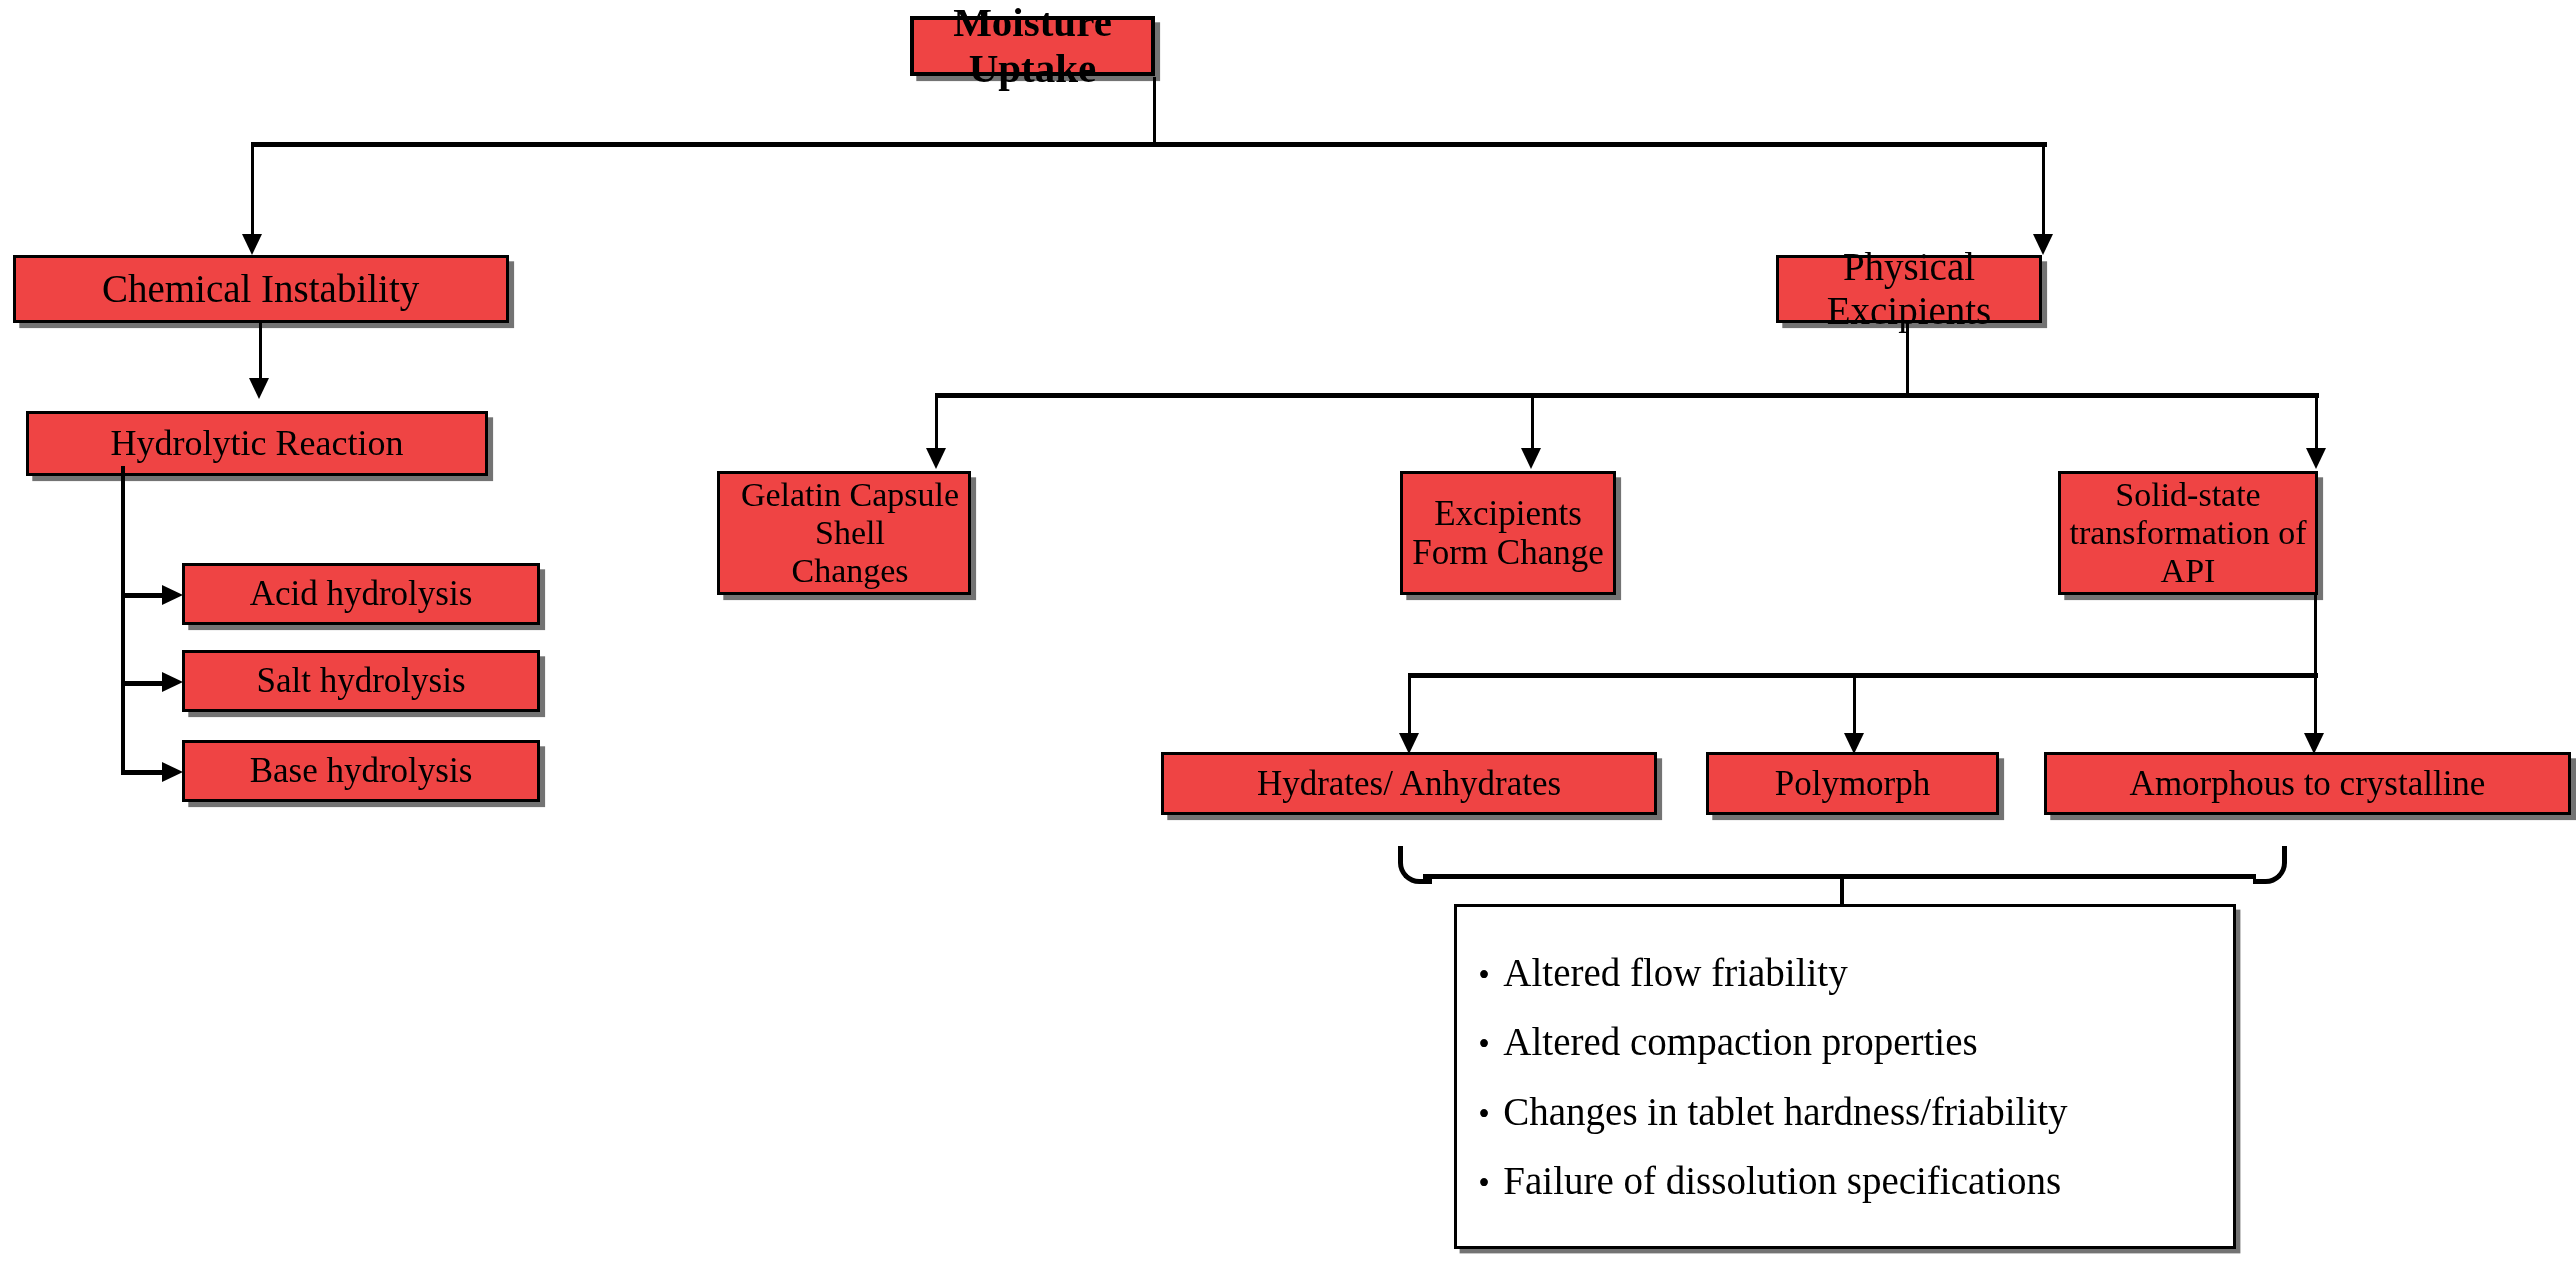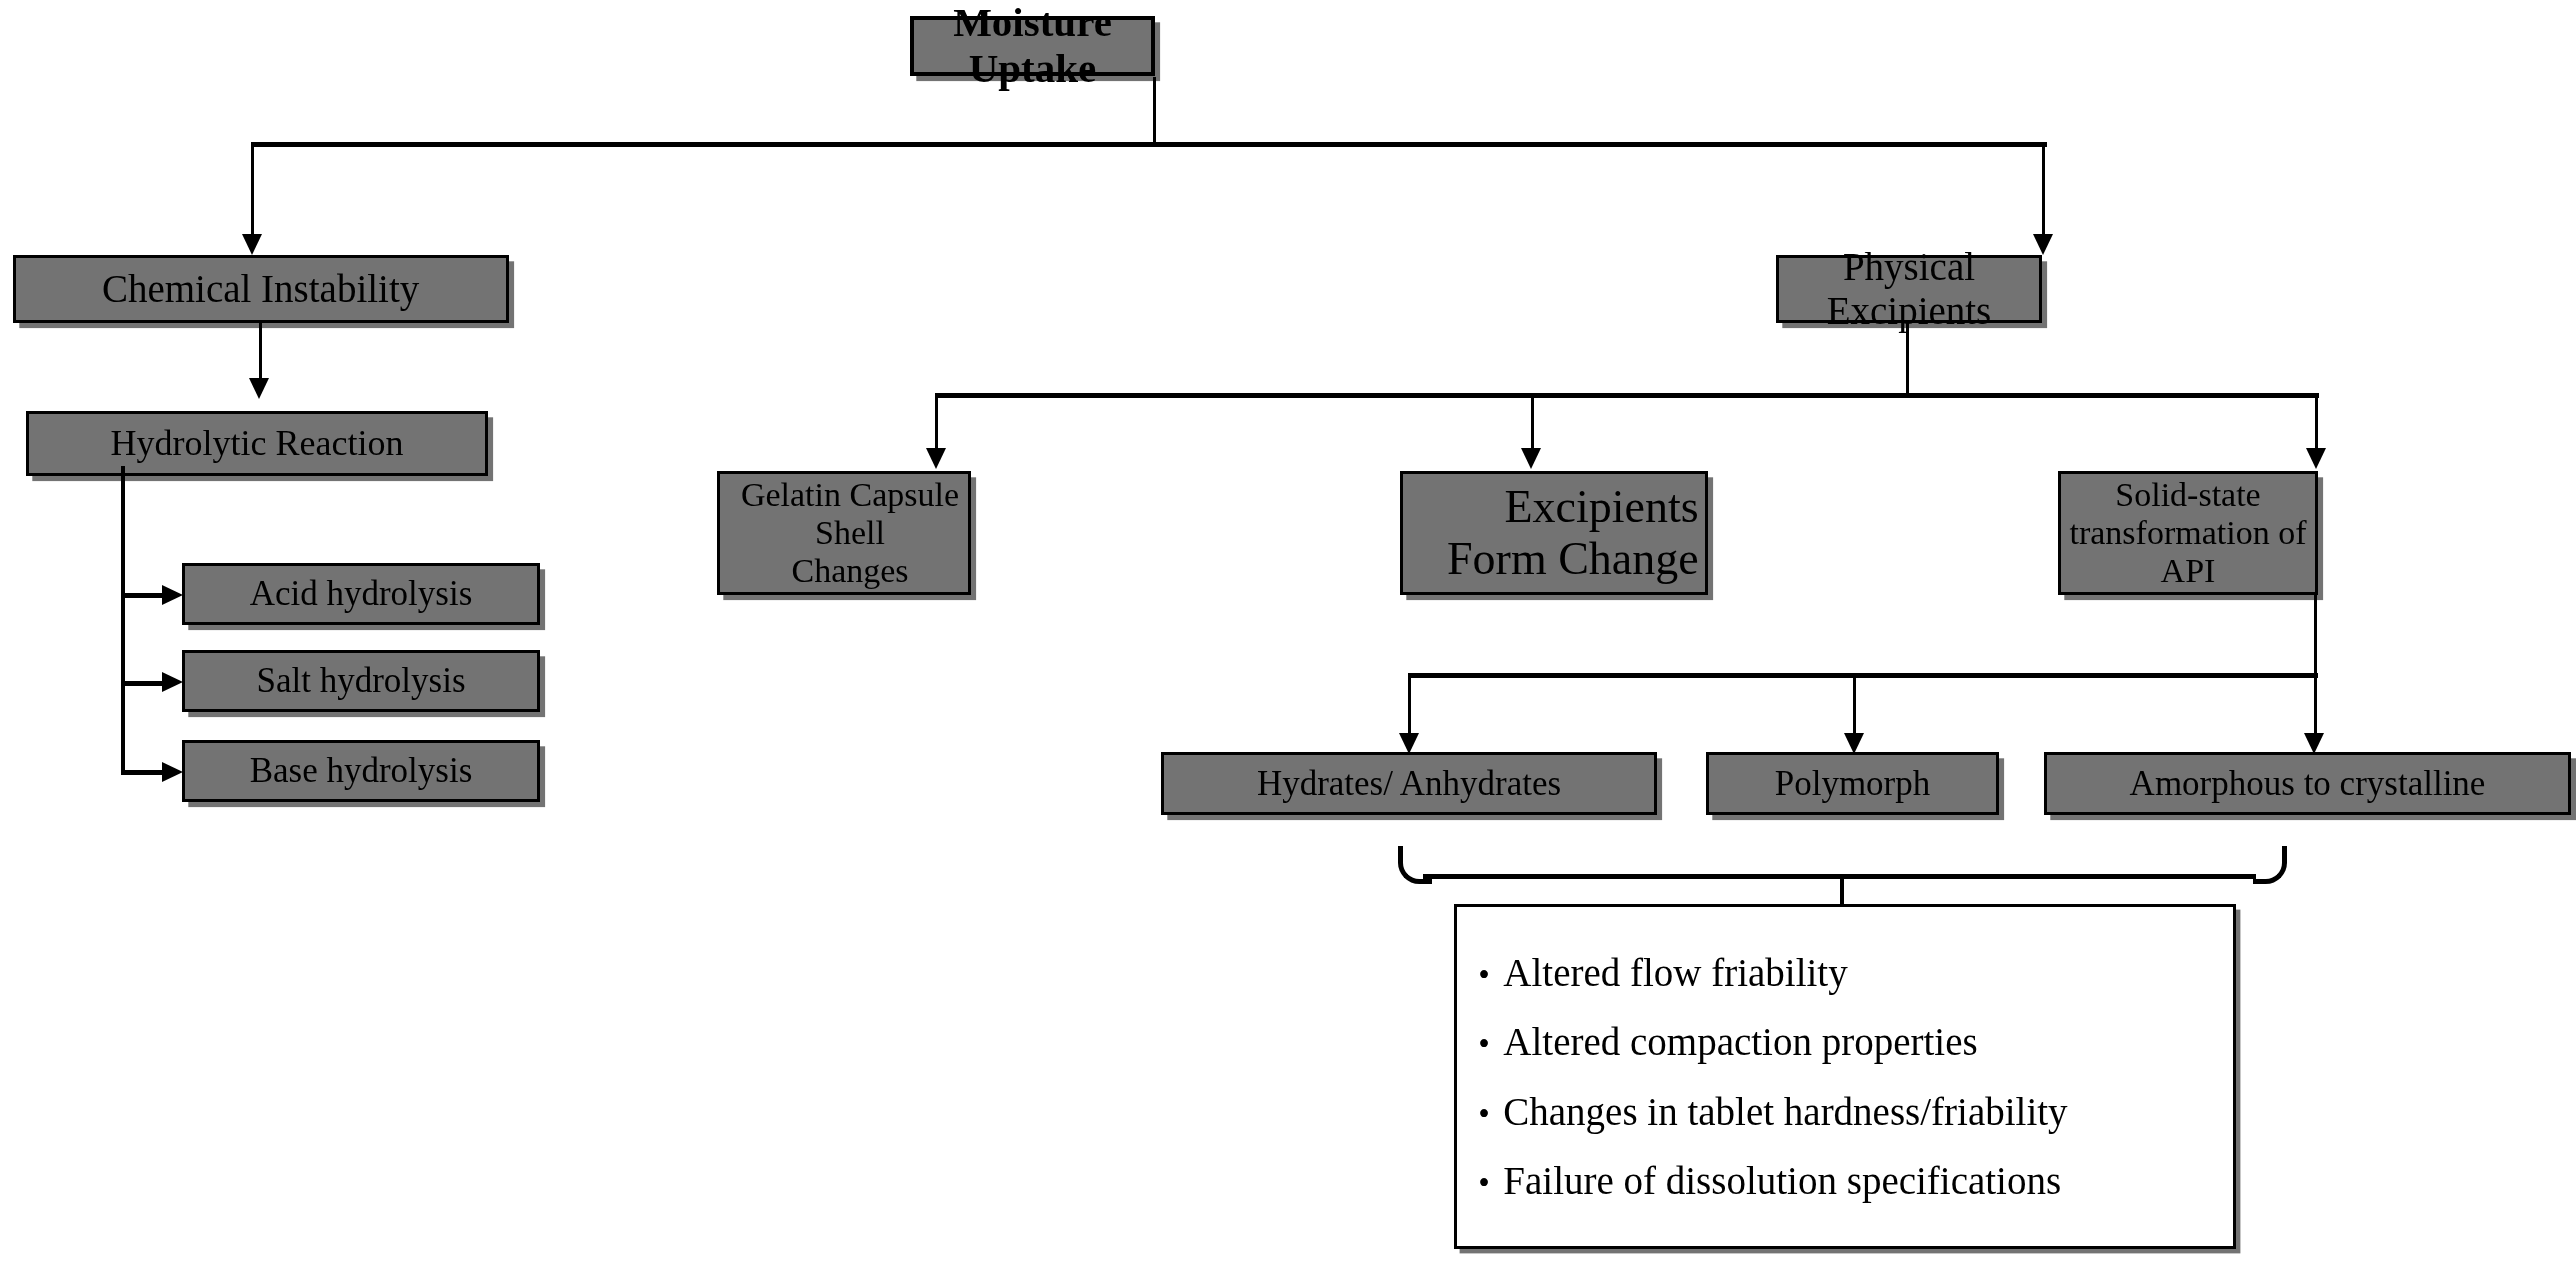--- a/index.html
+++ b/index.html
@@ -8,21 +8,21 @@
     width:2576px;height:1278px;
     background:#ffffff;
     font-family:"Liberation Serif","DejaVu Serif",serif;
     color:#000000;
     overflow:hidden;
   }
   
   .box{
     position:absolute;
     box-sizing:border-box;
-    background:#737373;
+    background:#ef4444;
     border:3.1px solid #000000;
     display:flex;
     align-items:center;
     justify-content:center;
     text-align:center;
     line-height:1.12;
     white-space:pre-line;
   }
   .box.shadow{ box-shadow:5.7px 5.7px 0 -0.6px rgba(0,0,0,0.55); }
   .box.title{
@@ -154,21 +154,21 @@
   <div class="arrow-down" style="left:1521px;top:448px;"></div>
 
   <div class="vthin" style="left:2315px;top:393px;height:58px;"></div>
   <div class="arrow-down" style="left:2306px;top:448px;"></div>
 
   <div class="box shadow" style="left:717px;top:471px;width:254px;height:124px;font-size:34px;padding-left:12px;">
     <span class="txt">Gelatin Capsule Shell
 Changes</span>
   </div>
 
-  <div class="box shadow" style="left:1400px;top:471px;width:308px;height:124px;font-size:46px;text-align:right;">
+  <div class="box shadow" style="left:1400px;top:471px;width:216px;height:124px;font-size:35px;">
     <span class="txt">Excipients Form Change</span>
   </div>
 
   <div class="box shadow" style="left:2058px;top:471px;width:260px;height:124px;font-size:34px;">
     <span class="txt">Solid-state
 transformation of API</span>
   </div>
 
   <div class="vthin" style="left:2314px;top:595px;height:82px;"></div>
 

